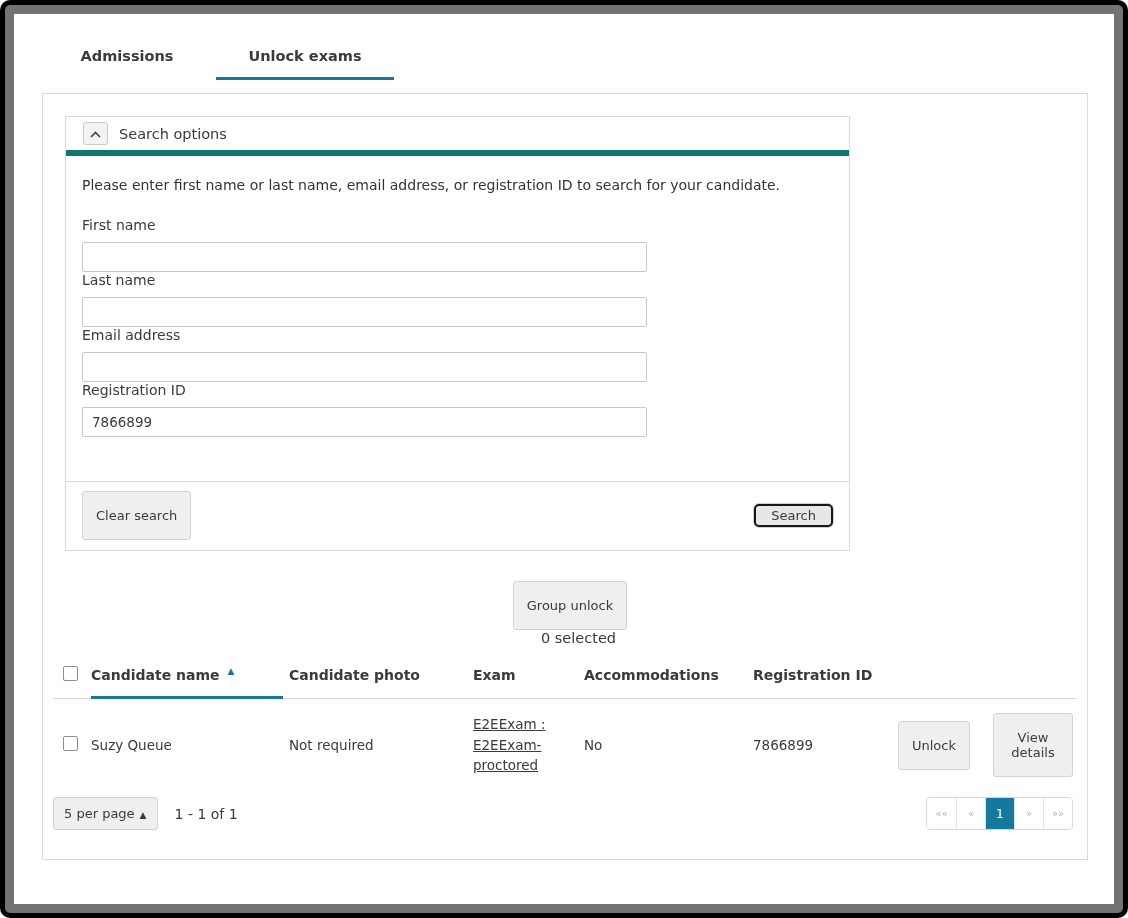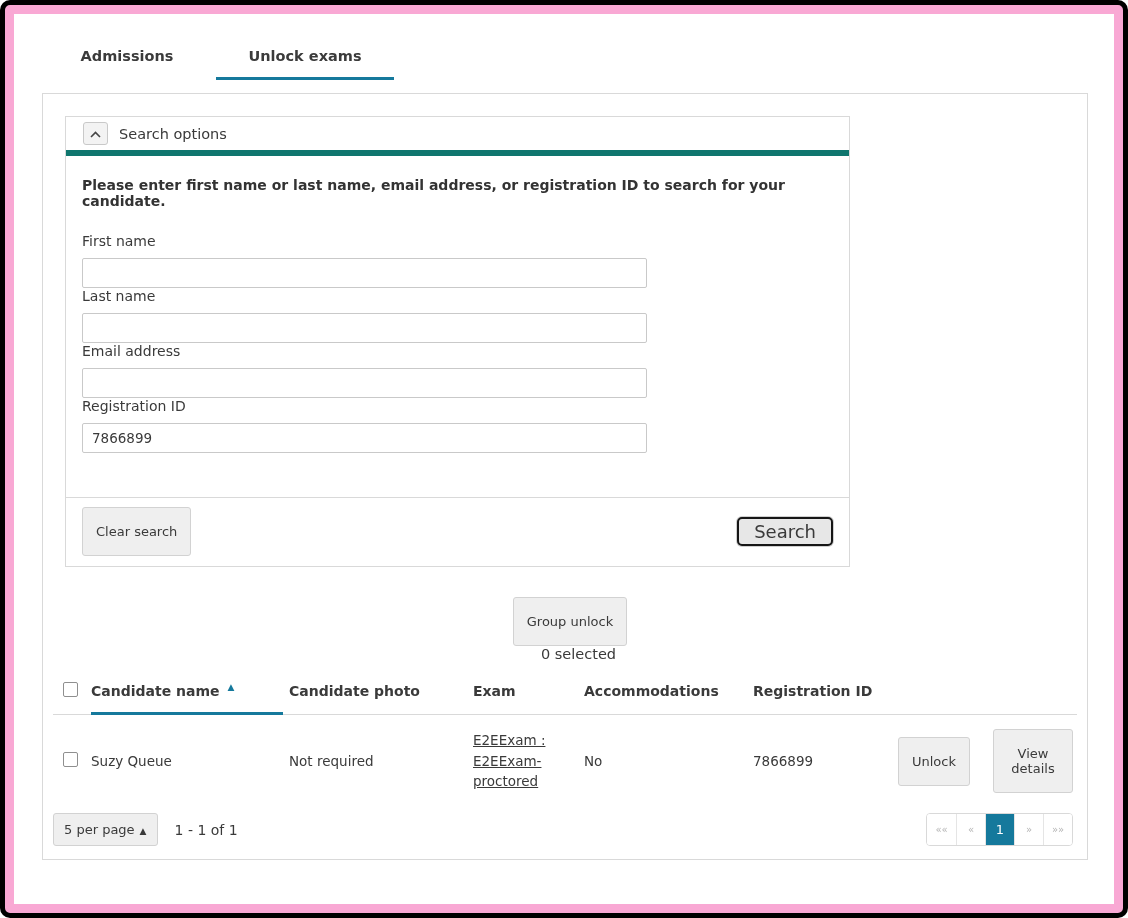--- a/index.html
+++ b/index.html
@@ -2,21 +2,21 @@
 <html><head>
 <meta charset="utf-8">
 <style>
   * { box-sizing: border-box; }
   html,body { margin:0; padding:0; background:#fff; }
   body { font-family: "DejaVu Sans", "Liberation Sans", sans-serif; color:#3a3a3a; }
 
   .frame {
     width:1128px; height:918px;
     border:5px solid #000; border-radius:10px;
-    background:#f9a8d4; padding:9px;
+    background:#737373; padding:9px;
   }
   .page {
     background:#fff; width:100%; height:100%;
     position:relative; overflow:hidden;
   }
 
   
   .tabs { display:flex; padding:24px 0 0 24px; }
   .tab {
     width:178px; text-align:center; padding:10px 0 13px;
@@ -42,41 +42,41 @@
     border-bottom:6px solid #0f766e; padding-left:17px;
   }
   .collapse-btn {
     width:25px; height:23px; display:flex; align-items:center; justify-content:center;
     background:#f3f3f3; border:1px solid #c9c9c9; border-radius:3px;
     margin-right:11px; cursor:pointer; padding:0;
   }
   .search-header-label { font-size:14.5px; color:#3a3a3a; }
 
   .search-body { padding:17px 16px 44px; }
-  .instruction { font-size:14px; font-weight:700; color:#333; margin:4px 0 24px; }
+  .instruction { font-size:14px; font-weight:400; color:#333; margin:4px 0 24px; }
   .field { }
   .field label { display:block; font-size:14px; color:#3a3a3a; margin-bottom:9px; }
   .field input {
     width:565px; height:30px; border:1px solid #c9c9c9; border-radius:2px;
     font-family:inherit; font-size:13.5px; color:#3a3a3a; padding:0 9px; outline:none;
   }
 
   .search-footer {
     border-top:1px solid #d9d9d9; padding:9px 16px 10px;
     display:flex; align-items:center; justify-content:space-between;
   }
 
   .btn {
     background:#efefef; border:1px solid #d2d2d2; border-radius:3px;
     font-family:inherit; font-size:13px; color:#3a3a3a;
     padding:16px 13px; cursor:pointer;
   }
   .btn-search {
     background:#e7e7e7; border:2px solid #161616; border-radius:5px;
-    box-shadow:0 0 0 1px #cfcfcf; font-size:18px; padding:2px 15px;
+    box-shadow:0 0 0 1px #cfcfcf; font-size:13px; padding:2px 15px;
   }
 
   
   .toolbar { margin:30px 0 0 10px; display:flex; align-items:center;flex-direction:column; }
   .selected-text { margin-left:17px; font-size:14.5px; color:#3a3a3a; }
 
   .grid-table { margin:7px 10px 0; }
   .trow {
     display:grid;
     grid-template-columns:38px 198px 184px 111px 169px 145px 1fr;

